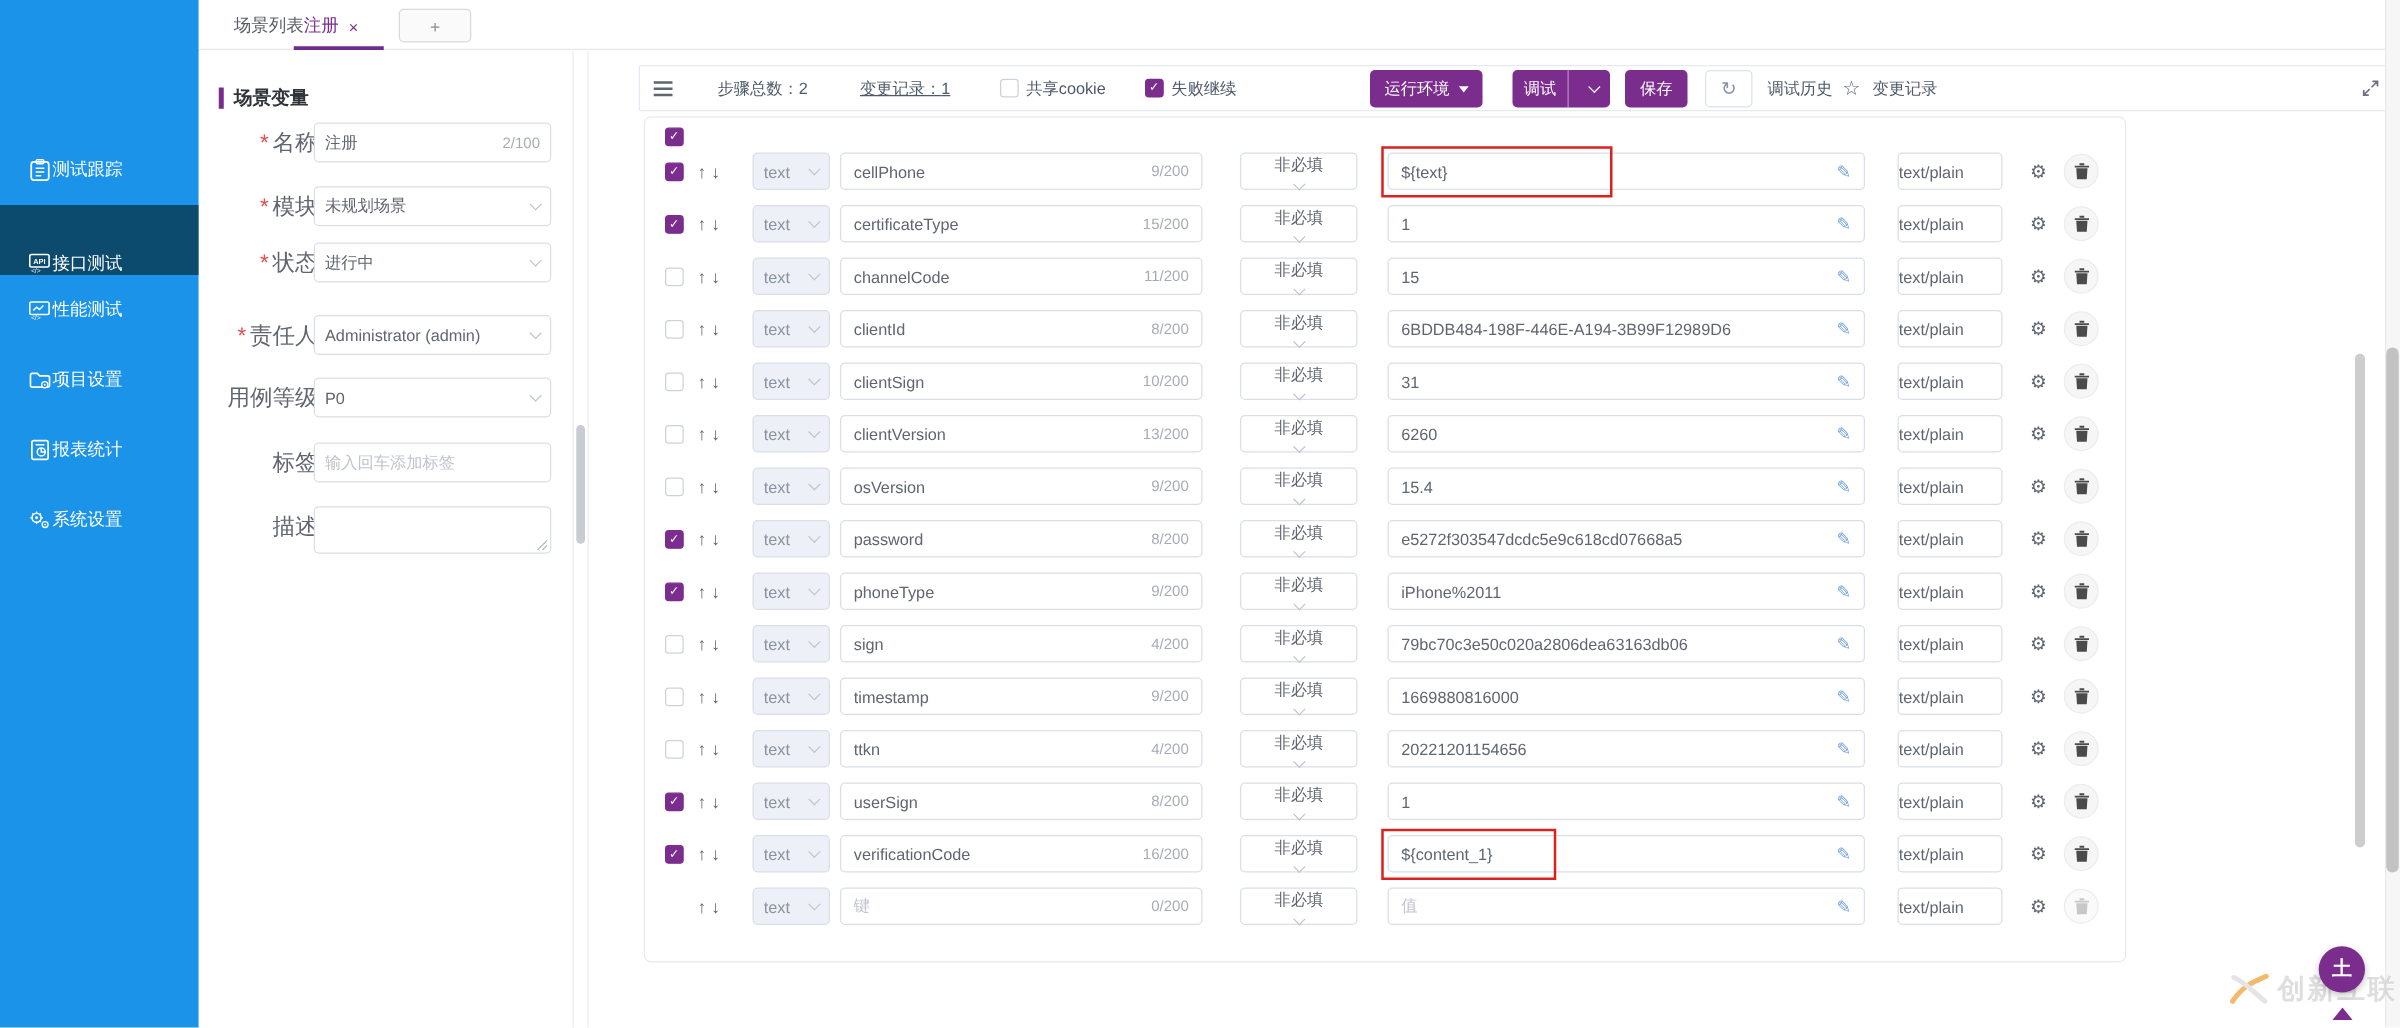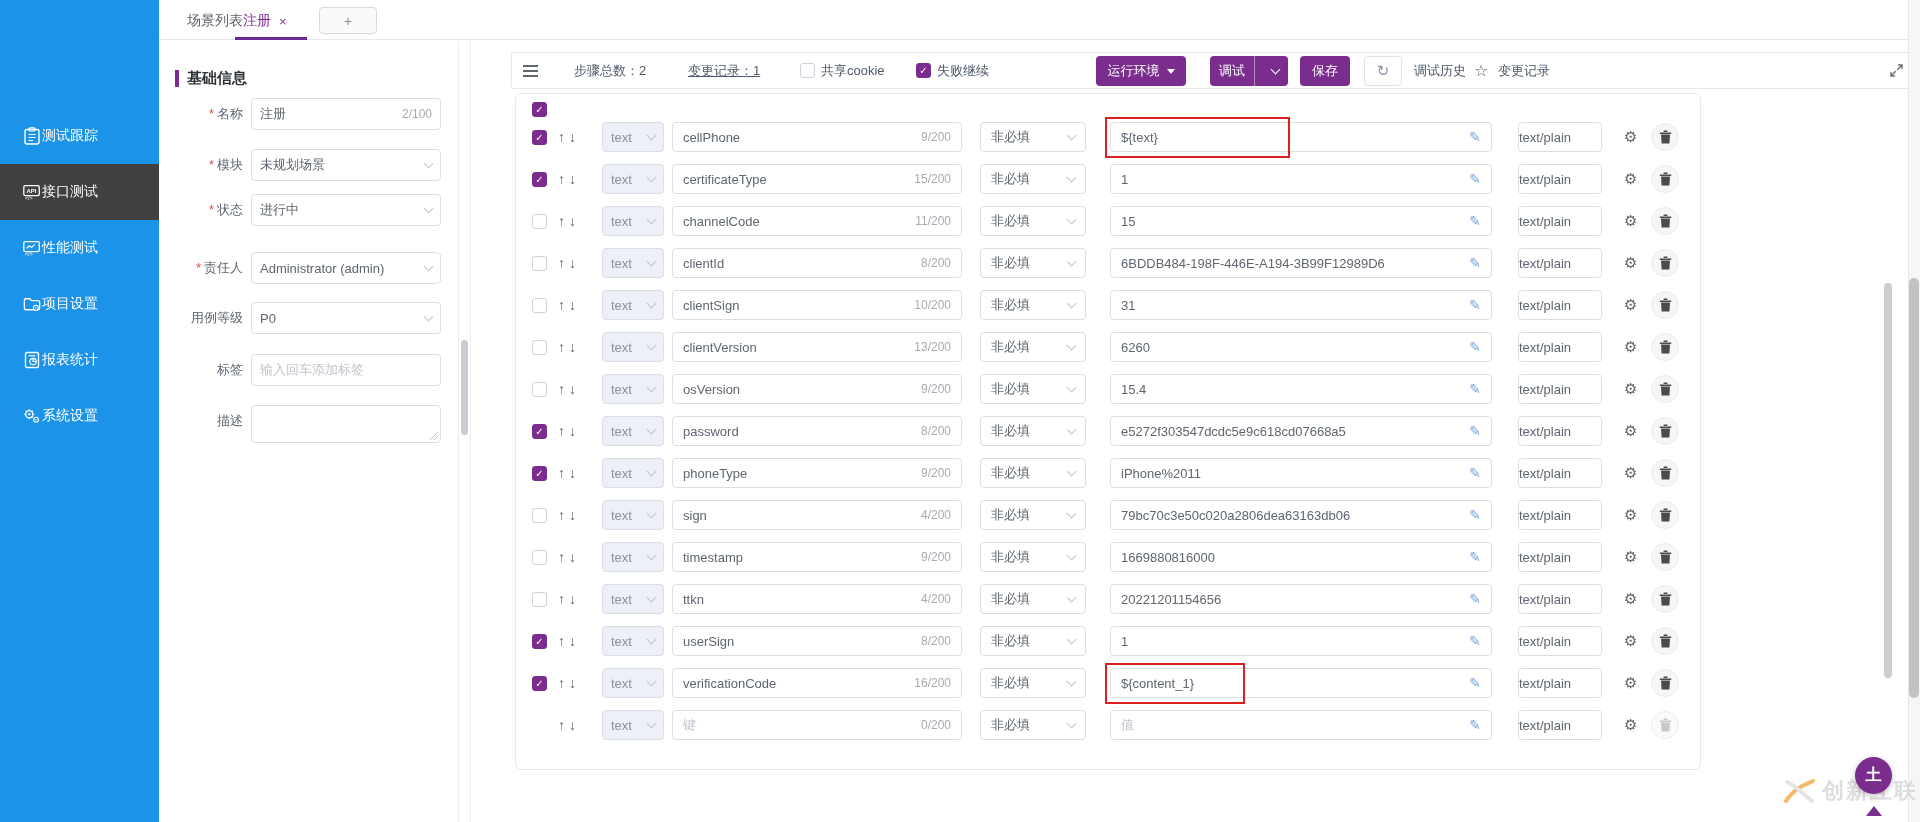--- a/index.html
+++ b/index.html
@@ -6,41 +6,41 @@
   html,body { width:1920px; height:822px; overflow:hidden; background:#fff;
     font-family:"Liberation Sans","DejaVu Sans",sans-serif; font-size:13px; color:#5f6670; }
 
   
   .sidebar { position:absolute; left:0; top:0; width:159px; height:822px; background:#1b93e9; }
   .logo { position:absolute; left:0; top:0; width:159px; height:44px; background:#2b87cf;
     display:flex; align-items:center; padding-left:12px; gap:8px; }
   .logo-title { color:#fff; font-size:16px; font-weight:bold; letter-spacing:1px; }
   .snav { position:absolute; top:108px; left:0; width:159px; }
   .sitem { height:56px; display:flex; align-items:center; padding-left:22px; cursor:pointer; }
-  .sitem.active { background:#404040; }
+  .sitem.active { background:#0c4a6e;align-items:flex-end; }
   .sitem .slabel { color:#fff; font-size:14px; }
   .sicon { width:20px; height:20px; display:flex; align-items:center; justify-content:center; color:#fff; }
 
   
   .tabbar { position:absolute; left:159px; top:0; width:1761px; height:40px; background:#fff;
     border-bottom:1px solid #e8e8e8; }
   .tab-plain { position:absolute; left:28px; top:12px; color:#5a5f66; font-size:14px; cursor:pointer; }
   .tab-active { position:absolute; left:84px; top:12px; color:#7b2d8e; font-size:14px; cursor:pointer; display:flex; gap:8px; align-items:center; }
   .closex { font-size:13px; color:#7b2d8e; cursor:pointer; }
   .tab-underline { position:absolute; left:76px; top:37px; width:72px; height:3px; background:#6e2b8f; }
   .addtab { position:absolute; left:160px; top:7px; width:58px; height:27px; background:#fafafa;
     border:1px solid #d9d9d9; border-radius:4px; color:#8a8f96; font-size:14px; cursor:pointer; }
 
   
   .panel { position:absolute; left:159px; top:41px; width:300px; height:781px; background:#fff; border-right:1px solid #ececec; }
   .sec-head { position:absolute; left:16px; top:28px; display:flex; align-items:center; gap:8px; }
   .sec-bar { width:4px; height:17px; background:#7b2d8e; }
   .sec-title { font-size:15px; font-weight:bold; color:#30343a; }
   .f-row { position:absolute; left:0; width:300px; }
-  .f-label { position:absolute; left:0; width:84px; text-align:right; font-size:13px; color:#5f6670; line-height:32px; }
+  .f-label { position:absolute; left:11px; width:84px; text-align:right; font-size:18px; color:#5f6670; line-height:32px; }
   .req-star { color:#e44d4d; margin-right:3px; }
   .f-field { position:absolute; left:92px; width:190px; height:32px; border:1px solid #d9dee7; border-radius:4px;
     background:#fff; display:flex; align-items:center; padding:0 8px; gap:4px; cursor:pointer; }
   .f-field .fv { flex:1; white-space:nowrap; overflow:hidden; font-size:13px; color:#5f6670; }
   .f-field .ph { color:#c0c4cc; }
   .f-cnt { color:#a8abb2; font-size:12px; }
   .f-ta { height:38px; align-items:flex-start; position:relative; }
   .ta-grip { position:absolute; right:2px; bottom:2px; width:10px; height:10px;
     background:repeating-linear-gradient(135deg, transparent 0 2px, #bfc4cc 2px 3px); clip-path:polygon(100% 0,100% 100%,0 100%); }
   .chev { width:7px; height:7px; border-right:1.4px solid #c0c4cc; border-bottom:1.4px solid #c0c4cc;
@@ -85,21 +85,21 @@
     border:1px solid #e6e9ef; border-radius:6px; background:#fff; }
   .selall { position:absolute; left:16px; top:8px; }
   .rows { position:absolute; left:0; top:22px; width:100%; }
   .trow { height:42px; display:flex; align-items:center; padding-left:16px; }
   .cbcell { width:16px; flex:none; }
   .arrows { margin-left:10px; width:32px; flex:none; display:flex; gap:4px; color:#5f6670; font-size:14px; }
   .arrows span { cursor:pointer; }
   .sel, .inp { height:30px; border:1px solid #d9dee7; border-radius:4px; display:flex; align-items:center; flex:none; background:#fff; }
   .type-sel { margin-left:12px; width:62px; background:#edf0f6; padding:0 8px; justify-content:space-between; color:#8a919f; cursor:pointer; }
   .name-inp { margin-left:8px; width:290px; padding:0 10px; justify-content:space-between; }
-  .req-sel { margin-left:18px; width:106px; padding:0 10px; justify-content:space-between; cursor:pointer; }
+  .req-sel { margin-left:30px; width:94px; padding:0 10px; justify-content:space-between; cursor:pointer;flex-direction:column; }
   .val-inp { margin-left:24px; width:382px; padding:0 10px; position:relative; }
   .val-inp .vtext { flex:1; white-space:nowrap; overflow:hidden; }
   .pencil { color:#76a3da; font-size:14px; cursor:pointer; flex:none; }
   .ct-inp { margin-left:26px; width:84px; padding:0 0; }
   .gear { margin-left:22px; font-size:15px; color:#5f6670; cursor:pointer; flex:none; }
   .trash { margin-left:14px; width:28px; height:28px; border-radius:50%; background:#f6f6f6; border:1px solid #ececec;
     display:flex; align-items:center; justify-content:center; cursor:pointer; flex:none; }
   .trash.disabled { background:#fafafa; }
   .trash.disabled svg path { fill:#c8c8c8; }
   .phl { color:#c0c4cc; }
@@ -192,21 +192,21 @@
     <span>注册</span>
     <span class="closex">×</span>
   </div>
   <div class="tab-underline"></div>
   <button class="addtab">+</button>
 </header>
 
 <section class="panel">
   <div class="sec-head">
     <span class="sec-bar"></span>
-    <span class="sec-title">基础信息</span>
+    <span class="sec-title">场景变量</span>
   </div>
   <div>
       <div class="f-row" style="top: 57px;">
         <div class="f-label"><span class="req-star">*</span>名称</div>
         <div class="f-field">
           <span class="fv">注册</span>
           <span class="f-cnt">2/100</span>
         </div>
       </div>
       <div class="f-row" style="top: 108px;">

